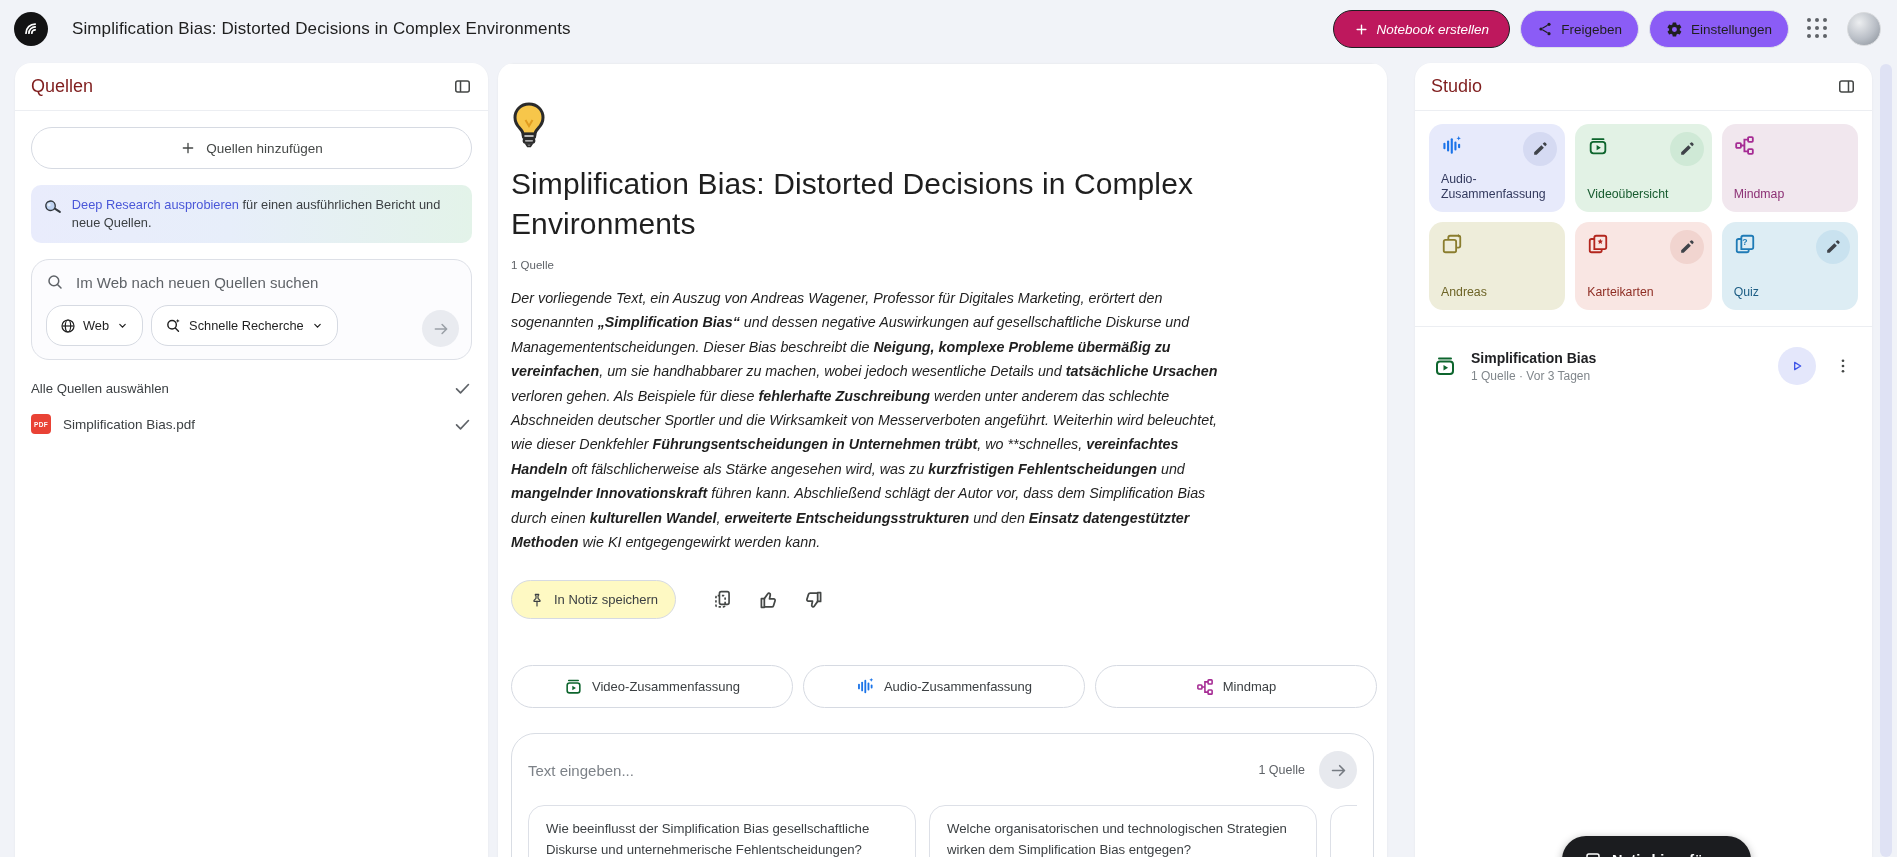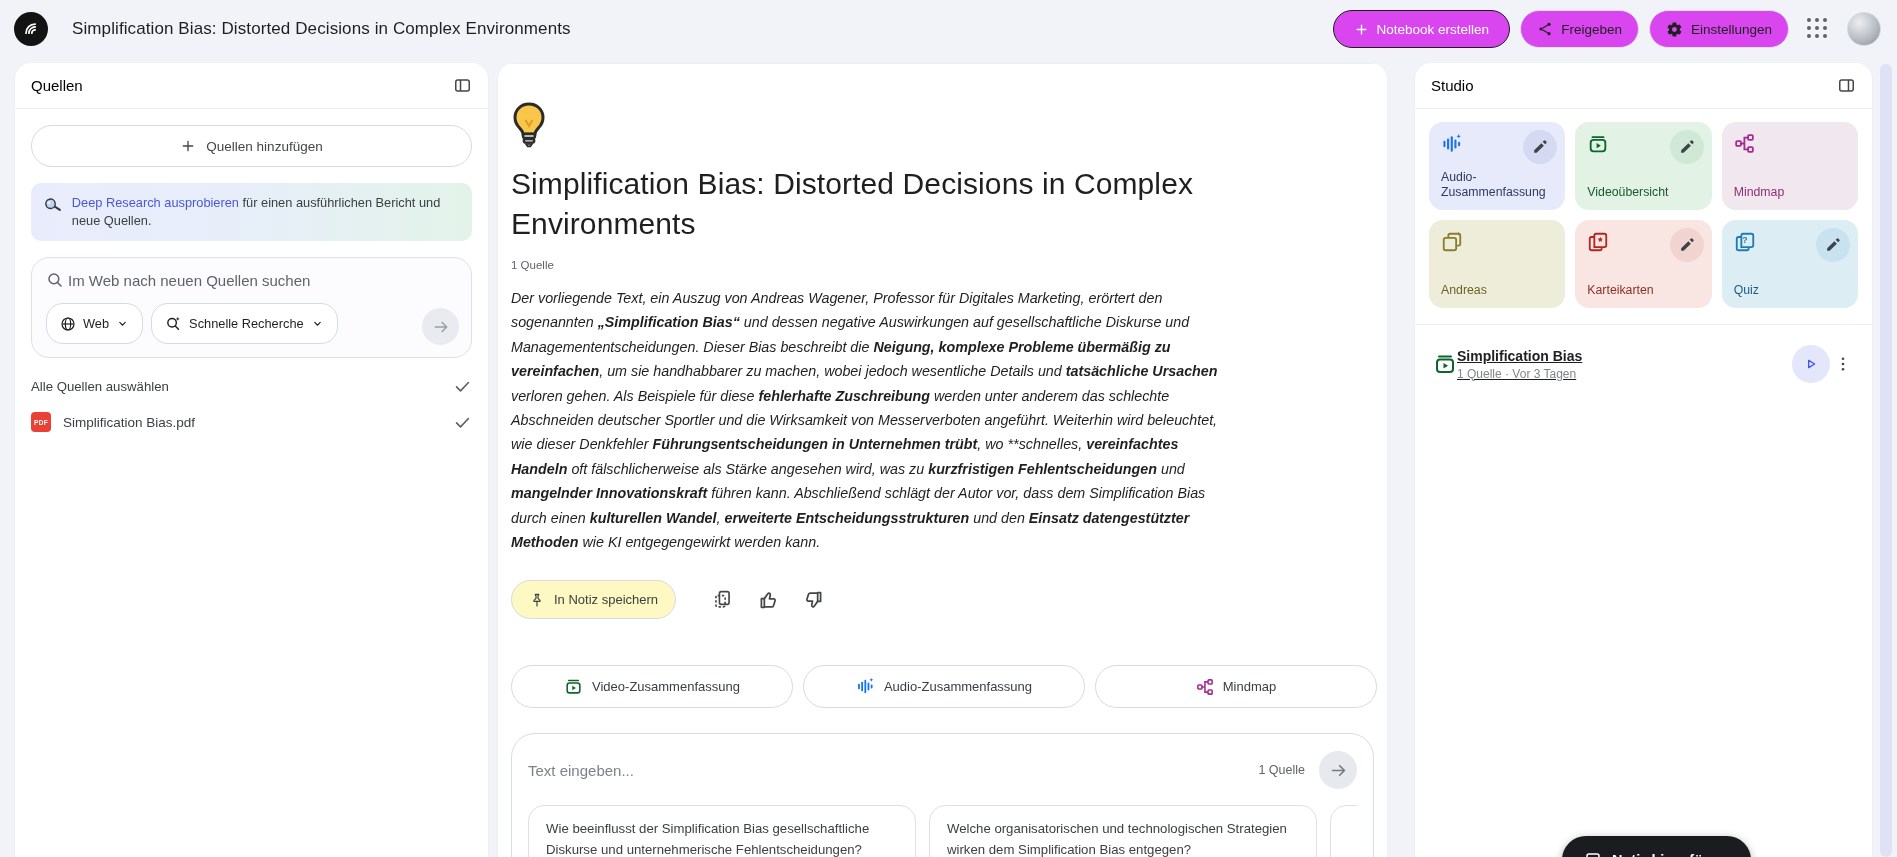--- a/index.html
+++ b/index.html
@@ -4,42 +4,42 @@
 <style>
   * { margin:0; padding:0; box-sizing:border-box; }
   html,body { width:1897px; height:857px; overflow:hidden; }
   body { font-family:"Liberation Sans", sans-serif; background:#f1f3f8; color:#1f1f1f; position:relative; }
 
   
   .topbar { height:58px; display:flex; align-items:center; padding:0 16px 0 14px; }
   .logo { width:34px; height:34px; border-radius:50%; background:#131314; display:flex; align-items:center; justify-content:center; flex:0 0 auto; }
   .app-title { font-size:17px; margin-left:24px; color:#1f1f1f; letter-spacing:.1px; }
   .topbar-right { margin-left:auto; display:flex; align-items:center; gap:10px; }
-  .pill-btn { display:inline-flex; align-items:center; gap:8px; height:38px; padding:0 16px; border-radius:999px; background:#d946ef; border:1px solid #dde1e9; font-size:13.5px; font-weight:500; color:#1f1f1f; cursor:pointer; }
-  .pill-btn.dark { background:#d946ef; border-color:#1d1e21; color:#fff; padding:0 20px; }
+  .pill-btn { display:inline-flex; align-items:center; gap:8px; height:38px; padding:0 16px; border-radius:999px; background:#8b5cf6; border:1px solid #dde1e9; font-size:13.5px; font-weight:500; color:#1f1f1f; cursor:pointer; }
+  .pill-btn.dark { background:#be185d; border-color:#1d1e21; color:#fff; padding:0 20px;font-style:italic; }
   .apps-grid { width:22px; height:22px; display:grid; grid-template-columns:repeat(3,4px); grid-template-rows:repeat(3,4px); gap:4px; margin:0 8px; cursor:pointer; }
   .apps-grid i { width:4px; height:4px; border-radius:50%; background:#5f6368; }
   .avatar { width:34px; height:34px; border-radius:50%; background:radial-gradient(circle at 35% 30%, #eceef0, #b9bec6 55%, #868d96); border:1px solid #d8dadd; cursor:pointer; }
 
   
   .main { position:absolute; top:63px; left:15px; display:flex; gap:10px; height:900px; }
   .panel { background:#fff; border-radius:16px; box-shadow:0 1px 2px rgba(60,64,67,.08); display:flex; flex-direction:column; overflow:hidden; }
   .panel-head { display:flex; align-items:center; justify-content:space-between; padding:13px 16px; }
-  .panel-head .ph-title { font-size:15px; color:#000000; }
+  .panel-head .ph-title { font-size:18px; color:#7f1d1d; }
   .panel-head .ph-icon { color:#444746; cursor:pointer; display:flex; }
   .divider { height:1px; background:#eceef2; }
 
   
   .sources { width:473px; }
   .sources-body { padding:16px; }
   .add-src-btn { width:100%; height:42px; border-radius:21px; border:1px solid #d6dae2; background:#fff; display:flex; align-items:center; justify-content:center; gap:10px; font-size:13.5px; font-weight:500; color:#444746; cursor:pointer; }
   .banner { margin-top:16px; border-radius:10px; padding:11px 14px 11px 12px; display:flex; gap:10px; align-items:flex-start; background:linear-gradient(90deg,#e9ecfc 0%, #e7eefa 45%, #e3f3e9 100%); font-size:12.8px; line-height:18px; color:#3c4043; }
   .banner a { color:#4a57d8; text-decoration:none; cursor:pointer; }
   .search-card { margin-top:16px; border:1px solid #dde0e7; background:#fcfcfe; border-radius:18px; padding:13px 14px; position:relative; }
-  .search-row { display:flex; align-items:center; gap:4px; color:#5f6368; }
+  .search-row { display:flex; align-items:center; gap:12px; color:#5f6368; }
   .search-row input { border:none; outline:none; background:transparent; font-family:inherit; font-size:15px; color:#3c4043; flex:1; }
   .search-row input::placeholder { color:#5f6368; opacity:1; }
   .chips-row { margin-top:14px; display:flex; gap:8px; }
   .chip { display:inline-flex; align-items:center; gap:7px; height:41px; padding:0 13px; border-radius:17px; border:1px solid #d6dae2; background:#fff; font-size:12.8px; font-weight:500; color:#1f1f1f; cursor:pointer; }
   .send-circle { position:absolute; right:12px; bottom:12px; width:37px; height:37px; border-radius:50%; background:#e9ebf0; border:none; display:flex; align-items:center; justify-content:center; color:#9aa0a6; cursor:pointer; }
   .select-all-row { margin-top:19px; display:flex; align-items:center; justify-content:space-between; font-size:13.2px; color:#3c4043; }
   .src-row { margin-top:16px; display:flex; align-items:center; gap:12px; font-size:13.5px; color:#3c4043; cursor:pointer; }
   .pdf-badge { width:20px; height:20px; border-radius:4px; background:#e94235; color:#fff; font-size:6.5px; font-weight:700; display:flex; align-items:center; justify-content:center; letter-spacing:.3px; }
   .check { color:#5f6368; display:flex; cursor:pointer; }
   .spacer { flex:1; }
@@ -75,21 +75,21 @@
   .tool-card .t-icon { display:flex; }
   .tool-card .t-label { position:absolute; left:12px; bottom:10px; right:8px; font-size:12.3px; font-weight:500; line-height:15px; }
   .edit-fab { position:absolute; top:8px; right:8px; width:34px; height:34px; border-radius:50%; border:none; display:flex; align-items:center; justify-content:center; color:#3f4349; cursor:pointer; }
   .tool-audio { background:#e7eafb; } .tool-audio .t-label{ color:#333a5e; } .tool-audio .edit-fab{ background:#d5daf2; }
   .tool-video { background:#e2f2e5; } .tool-video .t-label{ color:#175b2f; } .tool-video .edit-fab{ background:#cfe9d6; }
   .tool-mind  { background:#f1e7ee; } .tool-mind .t-label { color:#8c3175; }
   .tool-report{ background:#eeedda; } .tool-report .t-label{ color:#6d6426; }
   .tool-cards { background:#f9e6e3; } .tool-cards .t-label{ color:#8f2e24; } .tool-cards .edit-fab{ background:#f1d4cf; }
   .tool-quiz  { background:#ddedf4; } .tool-quiz .t-label { color:#1c5d84; } .tool-quiz .edit-fab{ background:#c9e2ef; }
   .studio-div { height:1px; background:#eceef2; margin:16px -14px 0; }
-  .studio-item { display:flex; align-items:center; padding:20px 2px 0 4px;text-decoration:underline; }
+  .studio-item { display:flex; align-items:center; gap:14px; padding:20px 2px 0 4px; }
   .si-texts { display:flex; flex-direction:column; gap:3px; }
   .si-title { font-size:14px; font-weight:700; color:#202124; }
   .si-meta { font-size:12px; color:#80868b; }
   .play-circle { width:38px; height:38px; border-radius:50%; background:#e4e7fb; border:none; display:flex; align-items:center; justify-content:center; color:#4157e8; cursor:pointer; }
   .dots-btn { background:none; border:none; color:#444746; display:flex; cursor:pointer; padding:4px; }
 
   .scroll-strip { position:absolute; top:64px; right:5px; width:12px; height:793px; border-radius:8px; background:#dfe2f4; }
   .fab-note { position:absolute; left:1562px; top:836px; height:48px; border-radius:24px; background:#1b1c1f; color:#fff; border:none; display:flex; align-items:center; gap:10px; padding:0 22px; font-family:inherit; font-size:14.5px; font-weight:600; cursor:pointer; box-shadow:0 2px 8px rgba(0,0,0,.3); }
 </style>
 </head>

